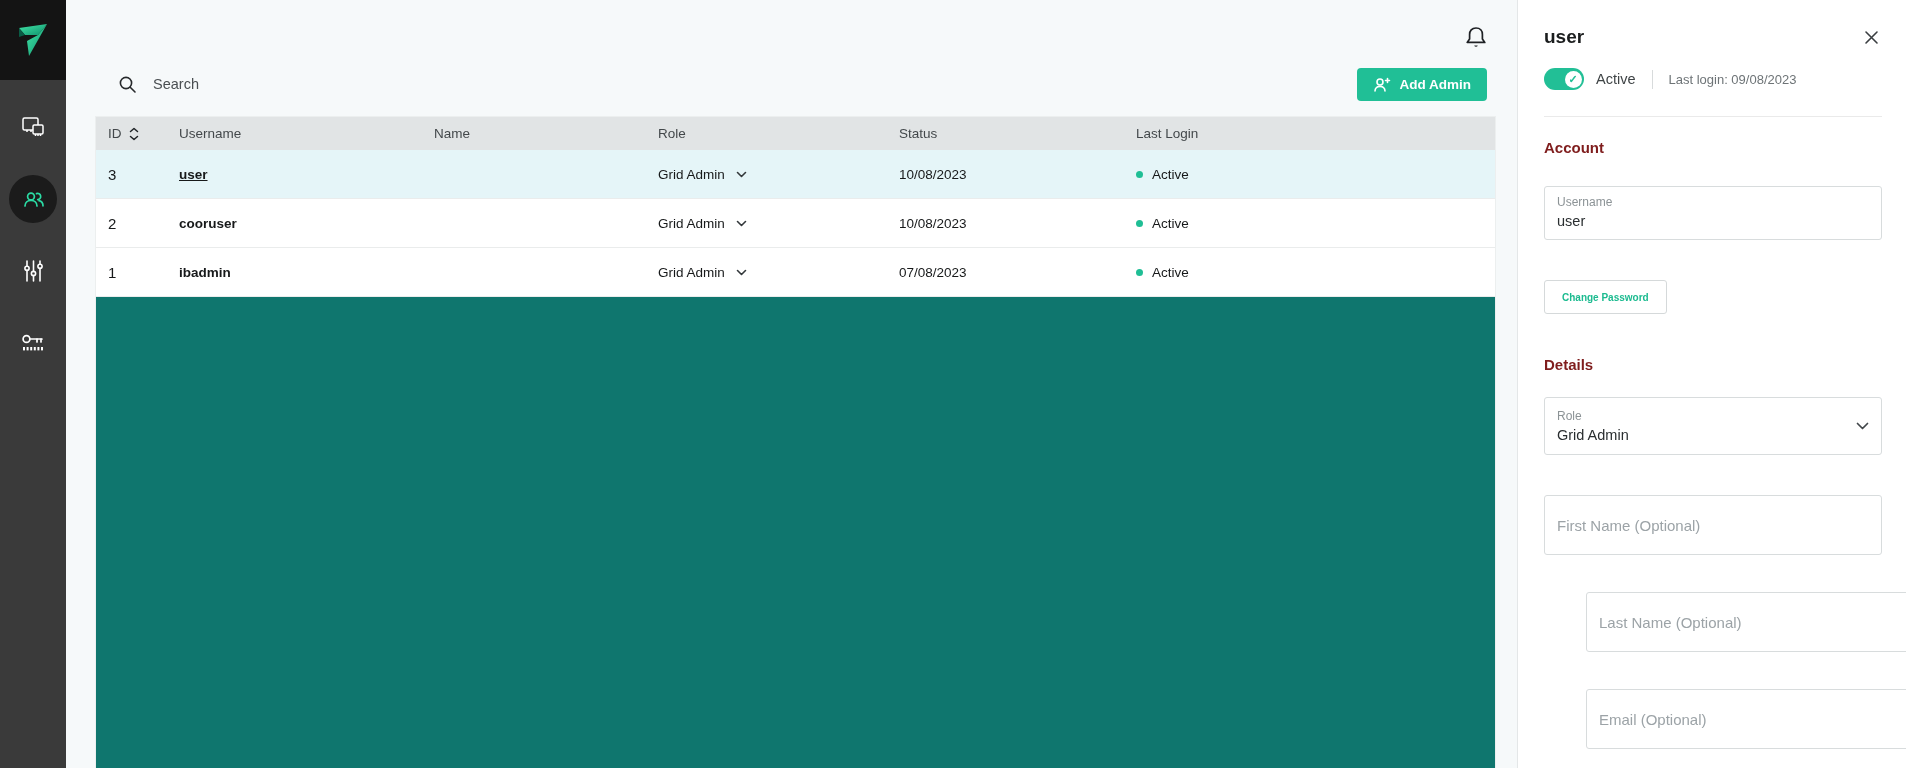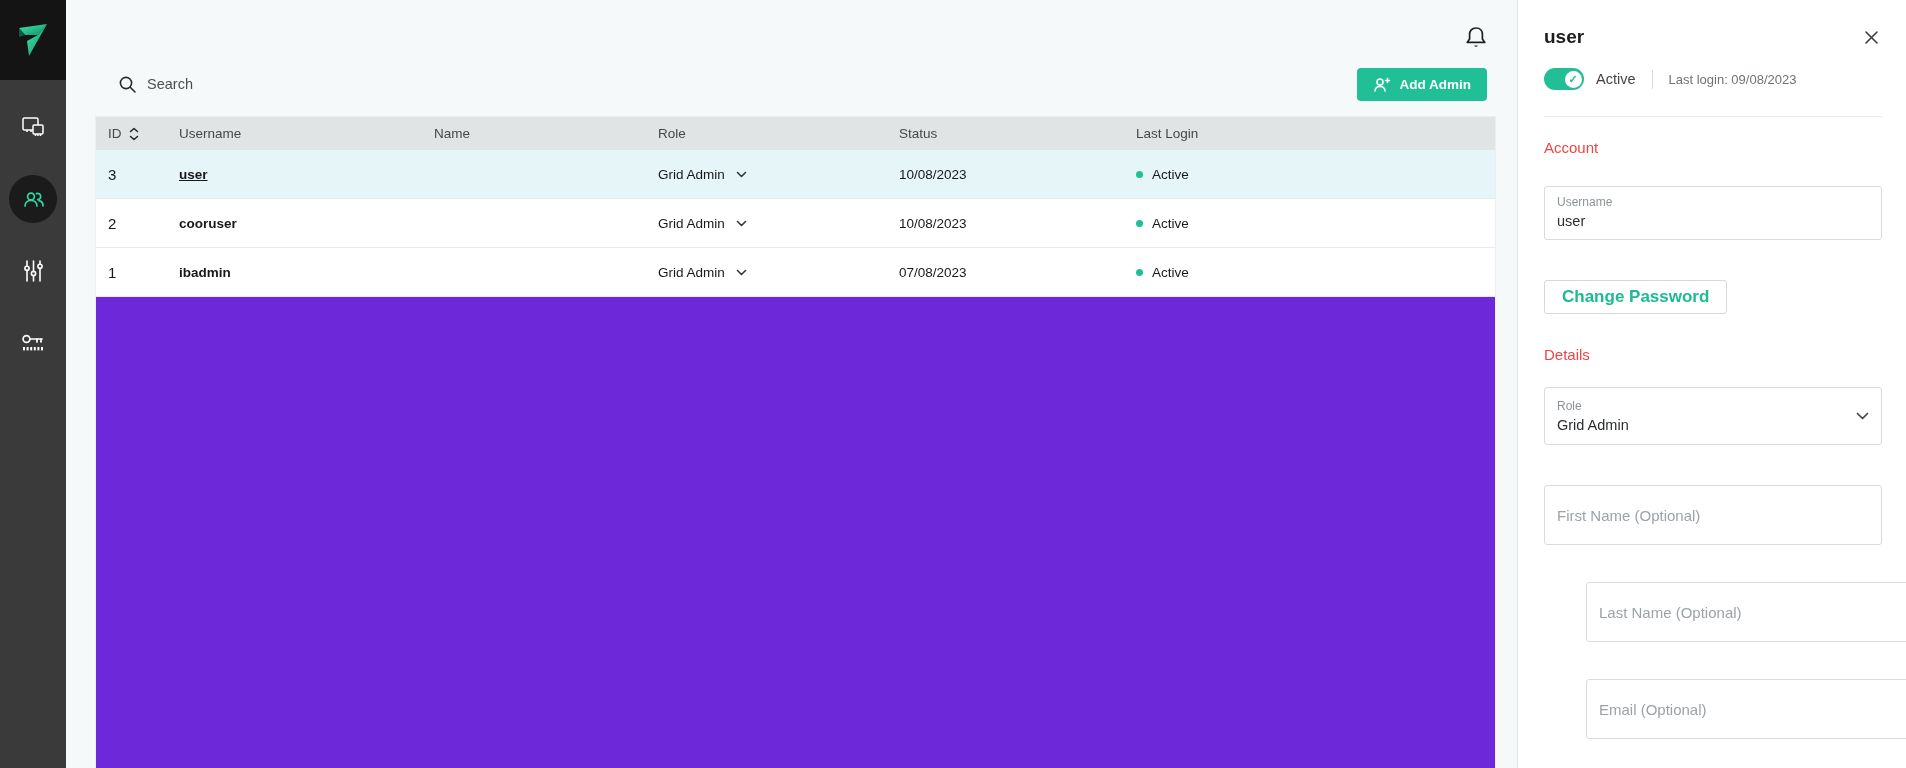--- a/index.html
+++ b/index.html
@@ -12,29 +12,29 @@
   .nav-icons { display:flex; flex-direction:column; align-items:center; margin-top:23px; }
   .nav-item { width:48px; height:48px; display:flex; align-items:center; justify-content:center; margin-bottom:24px; border-radius:50%; cursor:pointer; }
   .nav-item.active { background:#1B1B1B; }
 
   
   .main { position:absolute; left:66px; right:389px; top:0; bottom:0; background:#F6F9FA; }
   .page-title { position:absolute; left:32px; top:20px; font-size:30px; font-weight:600; letter-spacing:.2px; color:#131516; }
   .bell { position:absolute; right:28px; top:24px; width:26px; height:28px; cursor:pointer; }
 
   .toolbar { position:absolute; left:32px; right:30px; top:66px; height:36px; }
-  .search-wrap { position:absolute; left:20px; top:0; height:36px; display:flex; align-items:center; gap:10px; }
+  .search-wrap { position:absolute; left:20px; top:0; height:36px; display:flex; align-items:center; gap:16px; }
   .search-input { border:none; outline:none; background:transparent; font-size:14.5px; color:#3E4245; width:220px; font-family:"Liberation Sans", sans-serif; }
   .search-input::placeholder { color:#4A4F52; opacity:1; }
   .add-user-btn { position:absolute; right:0; top:2px; height:33px; background:#20BF96; border:none; border-radius:4px;
     color:#fff; font-size:13.5px; font-weight:bold; display:flex; align-items:center; gap:9px; padding:0 16px;
     cursor:pointer; font-family:"Liberation Sans", sans-serif; }
 
   
-  .table-card { position:absolute; left:29px; top:116px; bottom:0; width:1401px; background:#6d28d9; border:1px solid #ECEFEF; border-bottom:none; }
+  .table-card { position:absolute; left:29px; top:116px; bottom:0; width:1401px; background:#0f766e; border:1px solid #ECEFEF; border-bottom:none; }
   .thead { display:grid; grid-template-columns:71px 255px 224px 241px 237px 1fr; height:33px; background:#E1E4E5; color:#43484B; font-size:13.5px; }
   .thead .cell { display:flex; align-items:center; padding-left:12px; gap:7px; }
   .trow { display:grid; grid-template-columns:71px 255px 224px 241px 237px 1fr; height:49px; background:#fff; border-bottom:1px solid #EAECEC; color:#17191A; font-size:13.5px; cursor:pointer; }
   .trow .cell { display:flex; align-items:center; padding-left:12px; }
   .trow.selected { background:#E5F5F8; }
   .cell-id { font-size:15px; }
   .cell-username { font-weight:bold; }
   .trow.selected .cell-username span { text-decoration:underline; }
   .role-cell { gap:11px; }
   .status-dot { width:7px; height:7px; border-radius:50%; background:#1FBE95; margin-right:9px; }
@@ -45,28 +45,28 @@
   .panel-title { font-size:19px; font-weight:bold; color:#1B1D1E; }
   .close-btn { width:18px; height:18px; cursor:pointer; margin-top:4px; }
   .status-row { display:flex; align-items:center; margin-top:20px; gap:12px; }
   .toggle { width:40px; height:22px; border-radius:11px; background:#22BF96; position:relative; cursor:pointer; flex:none; }
   .toggle .knob { position:absolute; right:2.5px; top:2.5px; width:17px; height:17px; border-radius:50%; background:#fff;
     display:flex; align-items:center; justify-content:center; color:#22BF96; font-size:11px; font-weight:bold; }
   .toggle-label { font-size:14.5px; color:#3F4446; }
   .vdiv { width:1px; height:19px; background:#D8DBDC; margin:0 4px; }
   .last-login { font-size:13px; color:#6E7477; }
   .panel hr { border:none; border-top:1px solid #EAEAEA; margin-top:26px; }
-  .section-heading { margin-top:22px; font-size:15px; font-weight:normal; color:#ef4444; }
+  .section-heading { margin-top:22px; font-size:15px; font-weight:bold; color:#7f1d1d; }
   .field-box { border:1px solid #D8DCDD; border-radius:3px; width:100%; padding:8px 12px; background:#fff; }
   .field-box .f-label { font-size:12px; color:#8C9396; }
   .field-box .f-value { font-size:14.5px; color:#2A2E30; margin-top:4px; }
   .username-box { margin-top:30px; height:54px; }
   .change-pwd-btn { margin-top:40px; height:34px; padding:0 17px; background:#fff; border:1px solid #D5D9DA; border-radius:3px;
-    color:#1CBB90; font-size:17px; font-weight:bold; cursor:pointer; font-family:"Liberation Sans", sans-serif; }
-  .details-heading { margin-top:32px; }
+    color:#1CBB90; font-size:10px; font-weight:bold; cursor:pointer; font-family:"Liberation Sans", sans-serif; }
+  .details-heading { margin-top:42px; }
   .role-box { margin-top:24px; height:58px; display:flex; align-items:center; justify-content:space-between; cursor:pointer; }
   .input-box { margin-top:40px; height:60px; width:100%; border:1px solid #D8DCDD; border-radius:3px; padding:0 12px;
     font-size:15px; color:#2A2E30; font-family:"Liberation Sans", sans-serif; outline:none; }
   .input-box::placeholder { color:#9CA3A7; opacity:1; }
   .input-box + .input-box { margin-top:37px;margin-left:42px; }
 
   svg { display:block; }
 </style>
 </head>
 <body>

